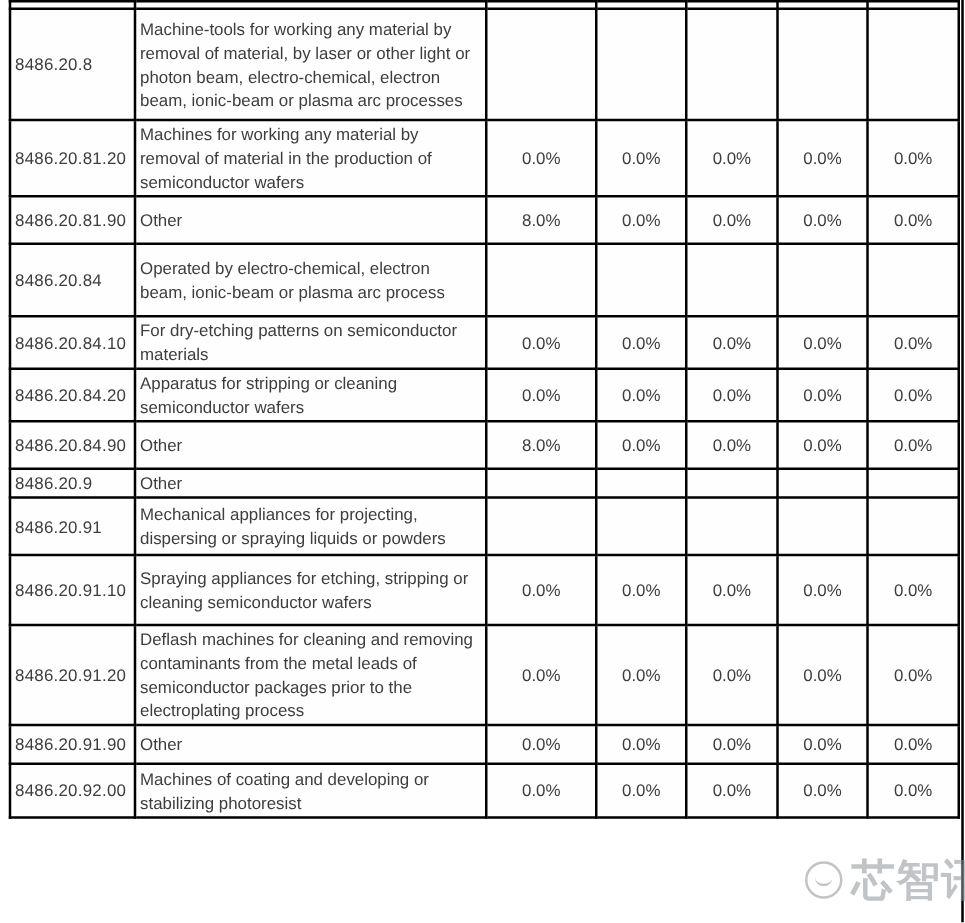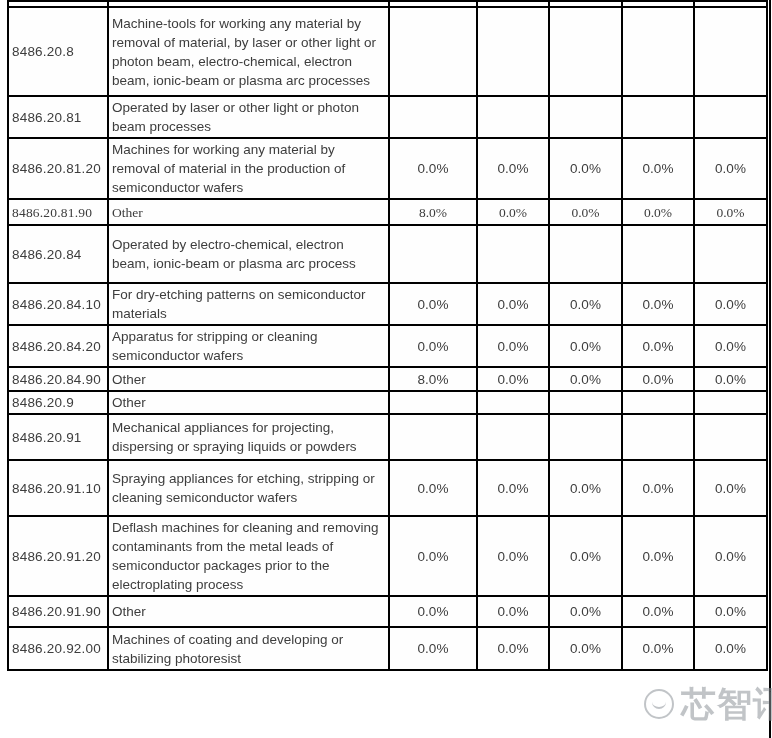--- a/index.html
+++ b/index.html
@@ -131,39 +131,30 @@
         </tr>
         <tr style="height: 89px;">
           <td class="code-cell">8486.20.8</td>
           <td class="desc-cell">Machine-tools for working any material by removal of material, by laser or other light or photon beam, electro-chemical, electron beam, ionic-beam or plasma arc processes</td>
           <td class="rate-cell"></td>
           <td class="rate-cell"></td>
           <td class="rate-cell"></td>
           <td class="rate-cell"></td>
           <td class="rate-cell"></td>
         </tr>
-        <tr style="height: 39px;">
-          <td class="code-cell">8486.20.81</td>
-          <td class="desc-cell">Operated by laser or other light or photon beam processes</td>
-          <td class="rate-cell"></td>
-          <td class="rate-cell"></td>
-          <td class="rate-cell"></td>
-          <td class="rate-cell"></td>
-          <td class="rate-cell"></td>
-        </tr>
         <tr style="height: 57px;">
           <td class="code-cell">8486.20.81.20</td>
           <td class="desc-cell">Machines for working any material by removal of material in the production of semiconductor wafers</td>
           <td class="rate-cell">0.0%</td>
           <td class="rate-cell">0.0%</td>
           <td class="rate-cell">0.0%</td>
           <td class="rate-cell">0.0%</td>
           <td class="rate-cell">0.0%</td>
         </tr>
-        <tr style="height: 26px; font-family: Liberation Serif, serif;">
+        <tr style="height: 38px;">
           <td class="code-cell">8486.20.81.90</td>
           <td class="desc-cell">Other</td>
           <td class="rate-cell">8.0%</td>
           <td class="rate-cell">0.0%</td>
           <td class="rate-cell">0.0%</td>
           <td class="rate-cell">0.0%</td>
           <td class="rate-cell">0.0%</td>
         </tr>
         <tr style="height: 58px;">
           <td class="code-cell">8486.20.84</td>
@@ -185,21 +176,21 @@
         </tr>
         <tr style="height: 39px;">
           <td class="code-cell">8486.20.84.20</td>
           <td class="desc-cell">Apparatus for stripping or cleaning semiconductor wafers</td>
           <td class="rate-cell">0.0%</td>
           <td class="rate-cell">0.0%</td>
           <td class="rate-cell">0.0%</td>
           <td class="rate-cell">0.0%</td>
           <td class="rate-cell">0.0%</td>
         </tr>
-        <tr style="height: 24px;">
+        <tr style="height: 38px;">
           <td class="code-cell">8486.20.84.90</td>
           <td class="desc-cell">Other</td>
           <td class="rate-cell">8.0%</td>
           <td class="rate-cell">0.0%</td>
           <td class="rate-cell">0.0%</td>
           <td class="rate-cell">0.0%</td>
           <td class="rate-cell">0.0%</td>
         </tr>
         <tr style="height: 22px;">
           <td class="code-cell">8486.20.9</td>

